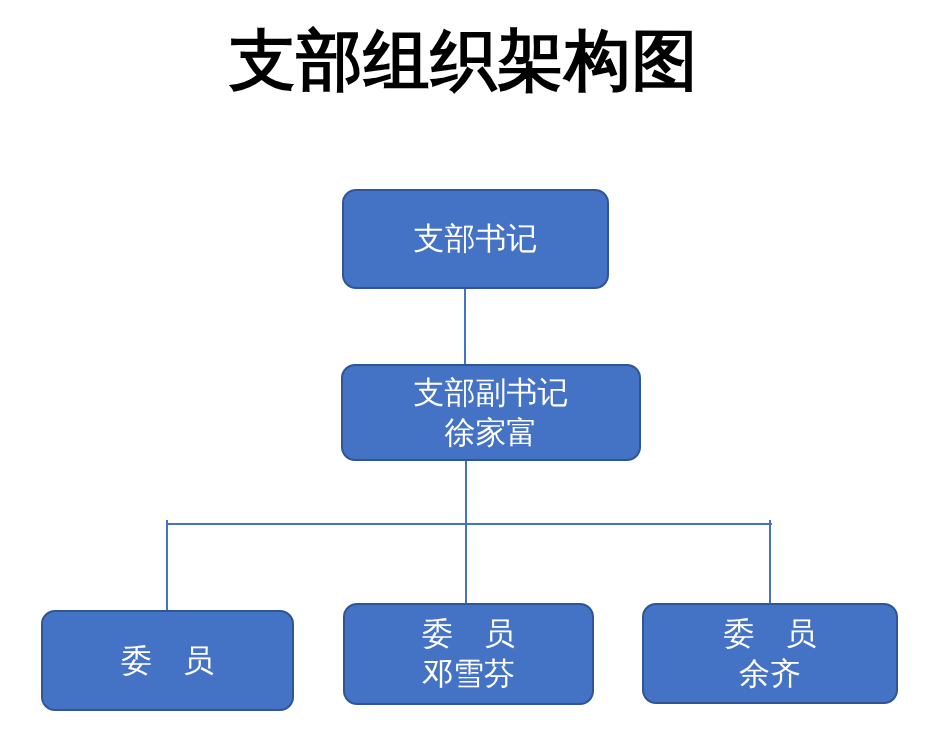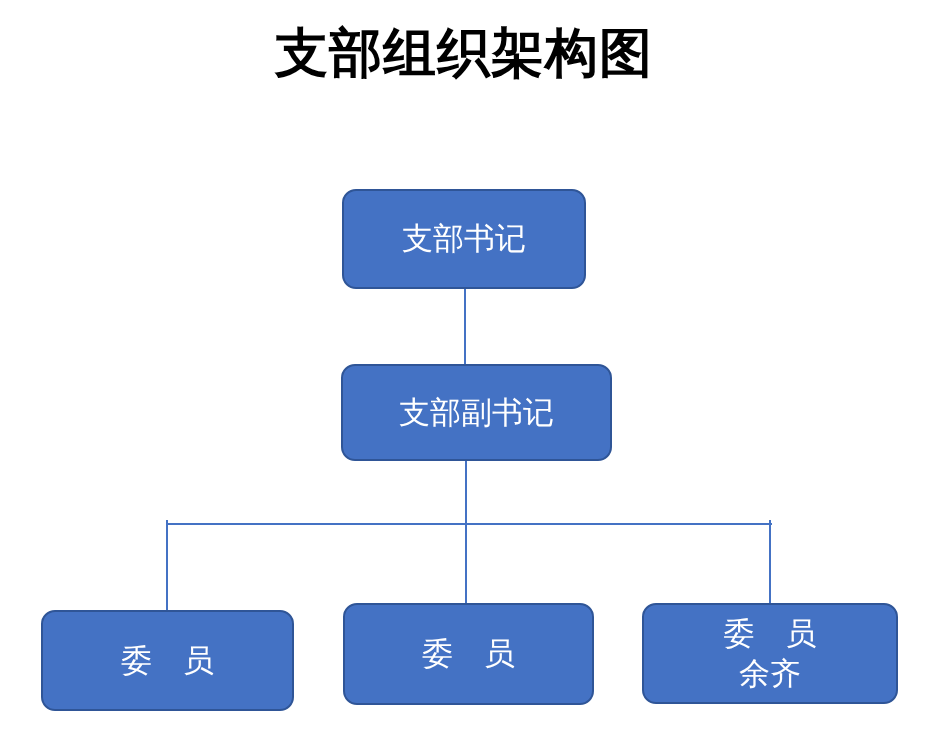--- a/index.html
+++ b/index.html
@@ -14,21 +14,21 @@
     background: #ffffff;
     overflow: hidden;
     font-family: "Liberation Serif", "DejaVu Serif", serif;
   }
   .title {
     position: absolute;
     top: 20px;
     left: 0;
     width: 928px;
     text-align: center;
-    font-size: 53px;
+    font-size: 66px;
     font-weight: bold;
     letter-spacing: 1px;
     color: #000000;
     line-height: 1.25;
     white-space: nowrap;
   }
   .node {
     position: absolute;
     background: #4472C4;
     border: 2px solid #2F5597;
@@ -39,22 +39,22 @@
     align-items: center;
     justify-content: center;
     color: #ffffff;
     text-align: center;
   }
   .node .line {
     font-size: 31px;
     line-height: 40px;
     white-space: pre;
   }
-  .node-top    { left: 342px; top: 189px; width: 244px; height: 100px; gap: 16px; }
-  .node-mid    { left: 341px; top: 364px; width: 271px; height:  97px; }
+  .node-top    { left: 342px; top: 189px; width: 267px; height: 100px; gap: 16px; }
+  .node-mid    { left: 341px; top: 364px; width: 300px; height:  97px; }
   .node-bleft  { left:  41px; top: 610px; width: 253px; height: 101px; }
   .node-bmid   { left: 343px; top: 603px; width: 251px; height: 102px; }
   .node-bright { left: 642px; top: 603px; width: 256px; height: 101px; }
   .connector {
     position: absolute;
     background: #4472C4;
   }
   .conn-v-top   { left: 464px; top: 287px; width: 2px; height:  78px; }
   .conn-v-mid   { left: 465px; top: 459px; width: 2px; height: 145px; }
   .conn-h       { left: 166px; top: 523px; width: 606px; height: 2px; }
@@ -73,28 +73,30 @@
   <div class="connector conn-h"></div>
   <div class="connector conn-v-left"></div>
   <div class="connector conn-v-right"></div>
 
   <div class="node node-top">
     <span class="line">支部书记</span>
   </div>
 
   <div class="node node-mid">
     <span class="line">支部副书记</span>
+    <span class="line">徐家富</span>
   </div>
 
   <div class="node node-bleft">
     <span class="line">委　员</span>
   </div>
 
   <div class="node node-bmid">
     <span class="line">委　员</span>
+    <span class="line">邓雪芬</span>
   </div>
 
   <div class="node node-bright">
     <span class="line">委　员</span>
     <span class="line">余齐</span>
   </div>
 
 </div>
 
 </body></html>

